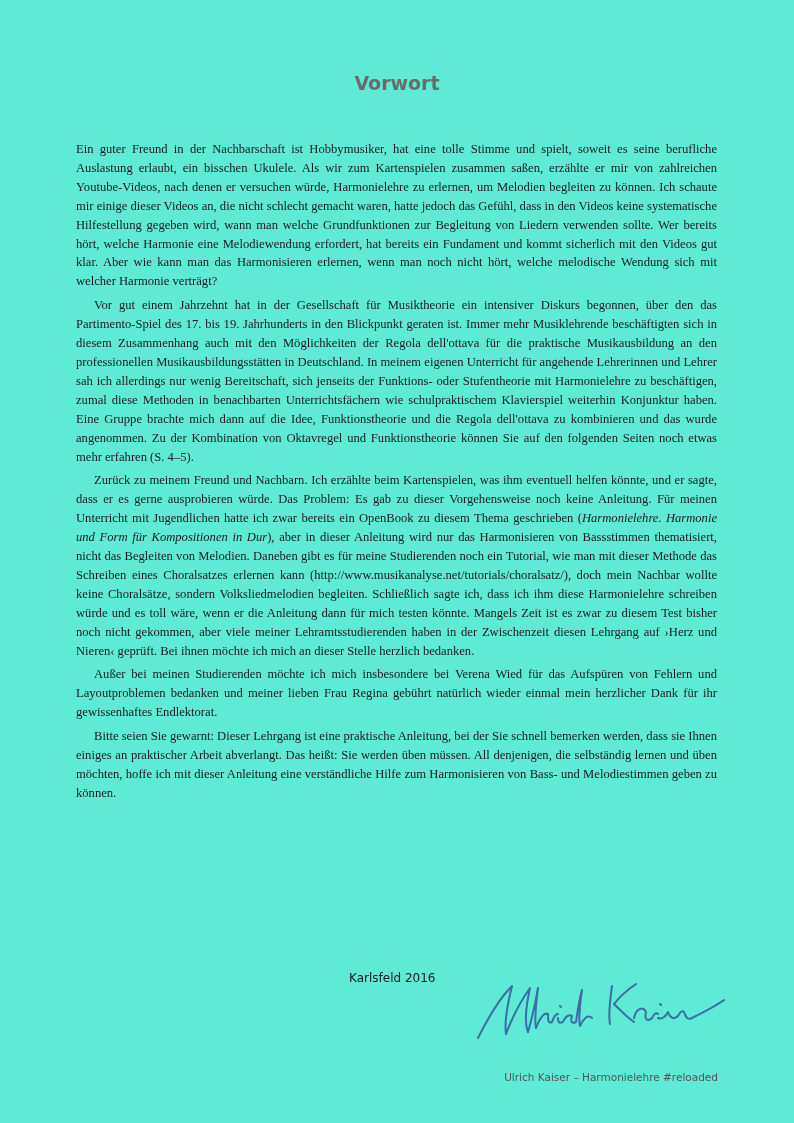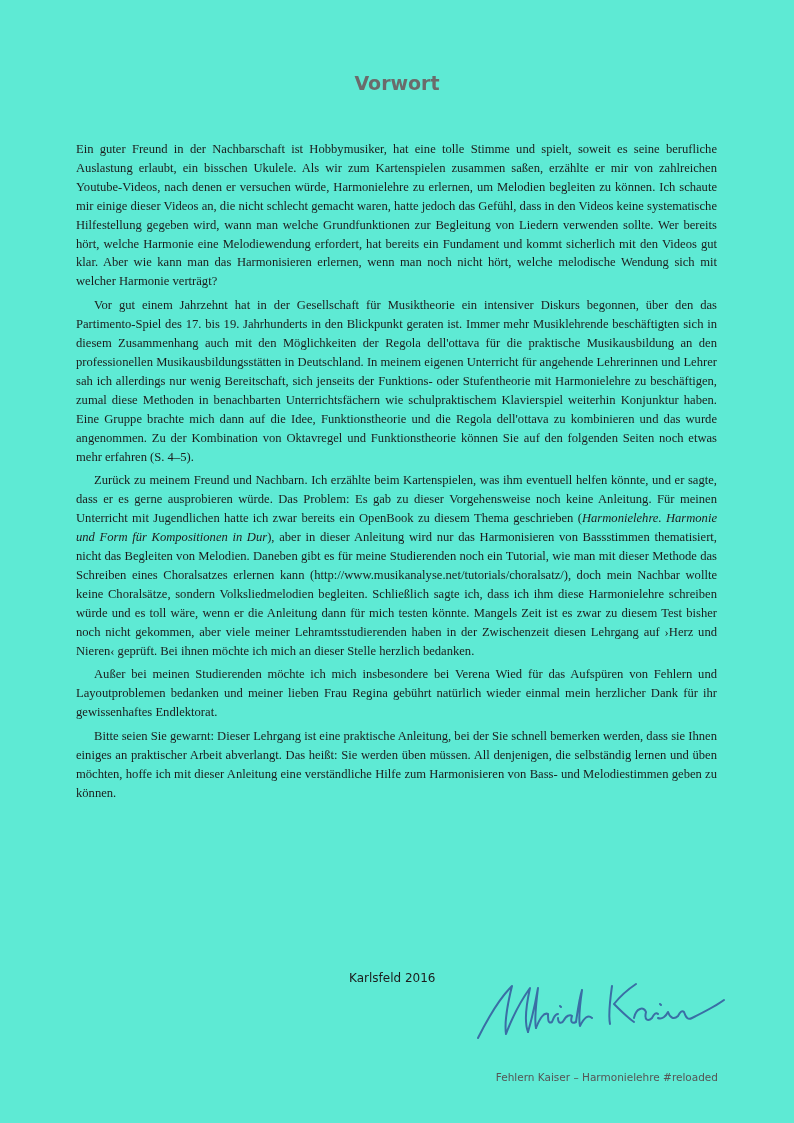--- a/index.html
+++ b/index.html
@@ -60,14 +60,14 @@
       <path d="M56 54 C 60 40, 64 22, 66 10 C 64 26, 62 42, 64 50"></path>
 
       <path d="M64 50 C 68 40, 72 34, 76 36 C 76 42, 76 46, 80 44 C 82 38, 84 36, 86 36 M88 28 l1 1 M86 40 C 86 46, 90 46, 92 42 C 94 38, 98 36, 100 38 C 98 44, 100 46, 104 44 C 106 30, 108 18, 110 12 C 108 26, 106 40, 108 48 C 112 40, 116 36, 120 40"></path>
 
       <path d="M140 8 C 138 22, 136 36, 138 46 M142 26 C 150 16, 158 10, 164 6 M142 26 C 150 34, 156 40, 162 44"></path>
 
       <path d="M162 40 C 164 30, 172 28, 174 34 C 172 42, 176 44, 180 40 C 182 36, 184 34, 186 36 M188 26 l1 1 M186 40 C 190 42, 194 38, 196 34 C 198 40, 202 42, 206 38 C 208 34, 210 32, 212 34 C 214 40, 216 42, 220 40 C 232 34, 244 28, 252 22"></path>
     </g>
   </svg>
 
-  <div class="footer">Fehlern Kaiser – Harmonielehre #reloaded</div>
+  <div class="footer">Ulrich Kaiser – Harmonielehre #reloaded</div>
 </div>
 
 </body></html>

